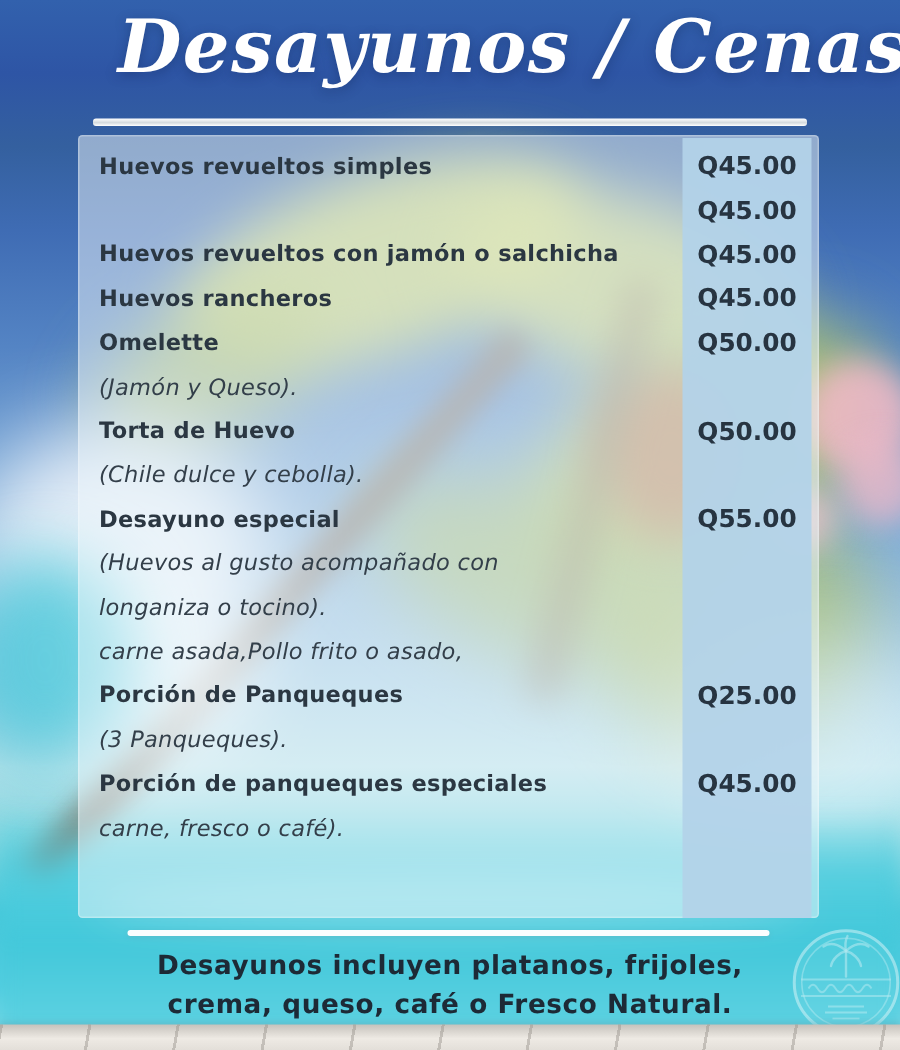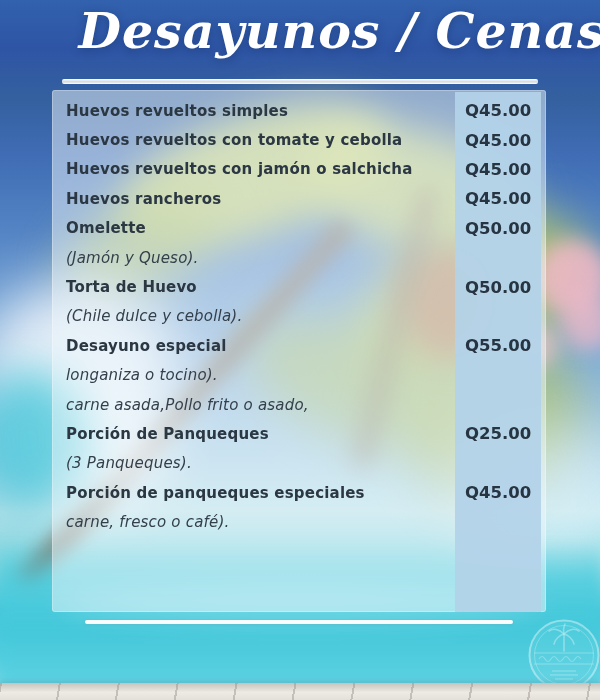--- a/index.html
+++ b/index.html
@@ -101,21 +101,20 @@
 
   <div class="panel"></div>
   <div class="price-col"></div>
 
   <div class="menu-list">
     <div class="row item">
       <span class="label">Huevos revueltos simples</span>
       <span class="price">Q45.00</span>
     </div>
     <div class="row item">
-      <span class="label">Huevos revueltos con tomate y cebolla</span>
       <span class="price">Q45.00</span>
     </div>
     <div class="row item">
       <span class="label">Huevos revueltos con jamón o salchicha</span>
       <span class="price">Q45.00</span>
     </div>
     <div class="row item">
       <span class="label">Huevos rancheros</span>
       <span class="price">Q45.00</span>
     </div>
@@ -131,20 +130,23 @@
       <span class="price">Q50.00</span>
     </div>
     <div class="row desc">
       <span class="label">(Chile dulce y cebolla).</span>
     </div>
     <div class="row item">
       <span class="label">Desayuno especial</span>
       <span class="price">Q55.00</span>
     </div>
     <div class="row desc">
+      <span class="label">(Huevos al gusto acompañado con</span>
+    </div>
+    <div class="row desc">
       <span class="label">longaniza o tocino).</span>
     </div>
     <div class="row desc">
       <span class="label">carne asada,Pollo frito o asado,</span>
     </div>
     <div class="row item">
       <span class="label">Porción de Panqueques</span>
       <span class="price">Q25.00</span>
     </div>
     <div class="row desc">
@@ -153,20 +155,24 @@
     <div class="row item">
       <span class="label">Porción de panqueques especiales</span>
       <span class="price">Q45.00</span>
     </div>
     <div class="row desc">
       <span class="label">carne, fresco o café).</span>
     </div>
   </div>
 
   <div class="footer-line"></div>
+  <div class="footer">
+    <div>Desayunos incluyen platanos, frijoles,</div>
+    <div>crema, queso, café o Fresco Natural.</div>
+  </div>
 
   <svg class="logo" width="76" height="76" viewBox="0 0 76 76">
     <circle cx="38" cy="38" r="34.5" fill="rgba(190,240,245,.16)" stroke="rgba(255,255,255,.75)" stroke-width="2"></circle>
     <circle cx="38" cy="38" r="29.5" fill="none" stroke="rgba(255,255,255,.5)" stroke-width="1"></circle>
     <g stroke="rgba(255,255,255,.65)" stroke-width="1.6" fill="none" stroke-linecap="round">
       <path d="M38 34 L38 17"></path>
       <path d="M38 17 C33 12, 27 11, 23 14"></path>
       <path d="M38 17 C43 12, 49 11, 53 14"></path>
       <path d="M38 17 C34 18, 29 22, 28 27"></path>
       <path d="M38 17 C42 18, 47 22, 48 27"></path>

